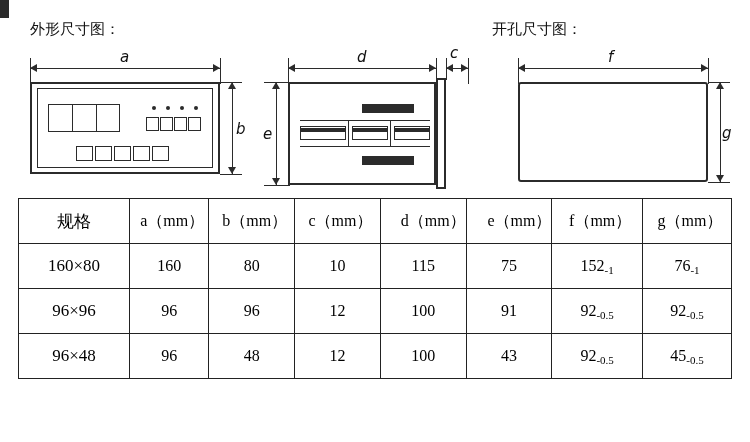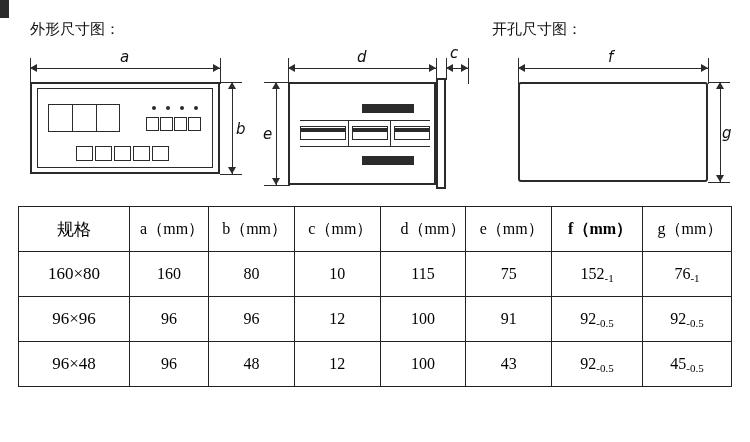--- a/index.html
+++ b/index.html
@@ -121,21 +121,20 @@
   #cutout-rect { left: 518px; top: 82px; width: 190px; height: 100px; border-radius: 3px; }
 
   
   #spec-table {
     position: absolute;
     left: 18px;
     top: 198px;
     width: 714px;
     border-collapse: collapse;
     font-family: "Liberation Serif", serif;
-    margin-top: 8px;
   }
   #spec-table td, #spec-table th {
     border: 1px solid #222;
     height: 44px;
     text-align: center;
     vertical-align: middle;
     font-size: 16px;
     font-weight: normal;
     padding: 0;
     color: #000;
@@ -264,22 +263,22 @@
   </div>
 
   <table id="spec-table">
     <thead>
       <tr>
         <td class="col-spec" style="width:124px;">规格</td>
         <td class="hdr-left" style="width:76px;">a（mm）</td>
         <td class="hdr-left" style="width:84px;">b（mm）</td>
         <td class="hdr-left" style="width:84px;text-align:center;">c（mm）</td>
         <td class="hdr-left" style="width:84px;text-align:right;">d（mm）</td>
-        <td class="hdr-left" style="width:84px;">e（mm）</td>
-        <td class="hdr-left" style="width:90px;font-weight:bold;">f（mm）</td>
+        <td class="hdr-left" style="width:84px;text-align:right;">e（mm）</td>
+        <td class="hdr-left" style="width:90px;">f（mm）</td>
         <td class="hdr-left" style="width:88px;border-radius:15px;">g（mm）</td>
       </tr>
     </thead>
     <tbody>
       <tr>
         <td class="col-spec">160×80</td>
         <td>160</td>
         <td>80</td>
         <td>10</td>
         <td>115</td>

